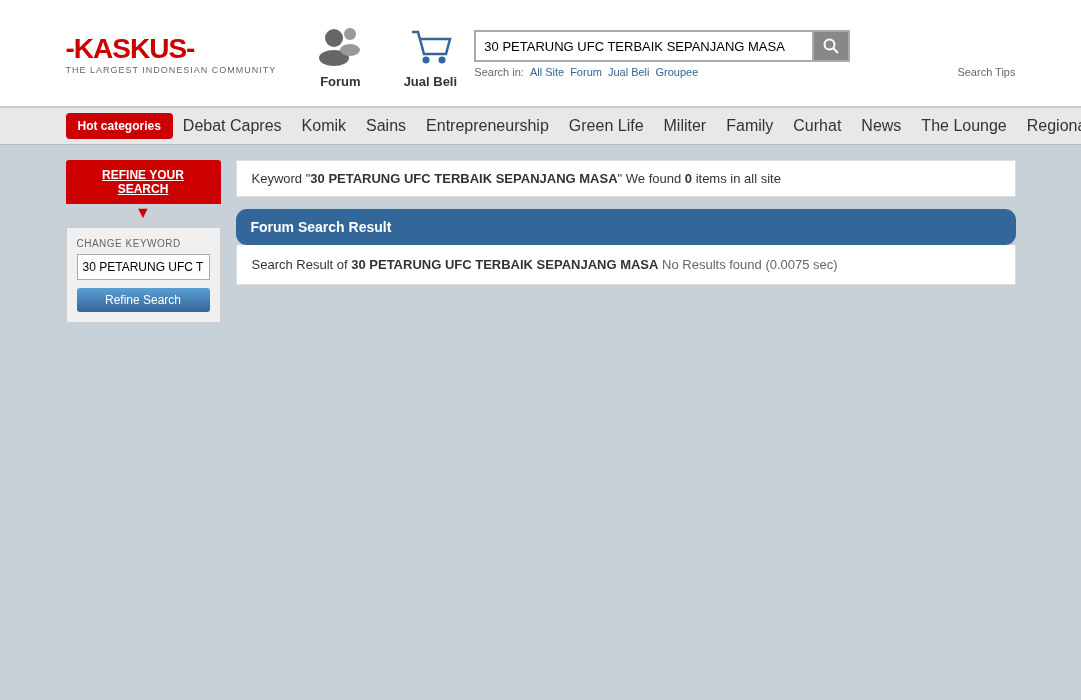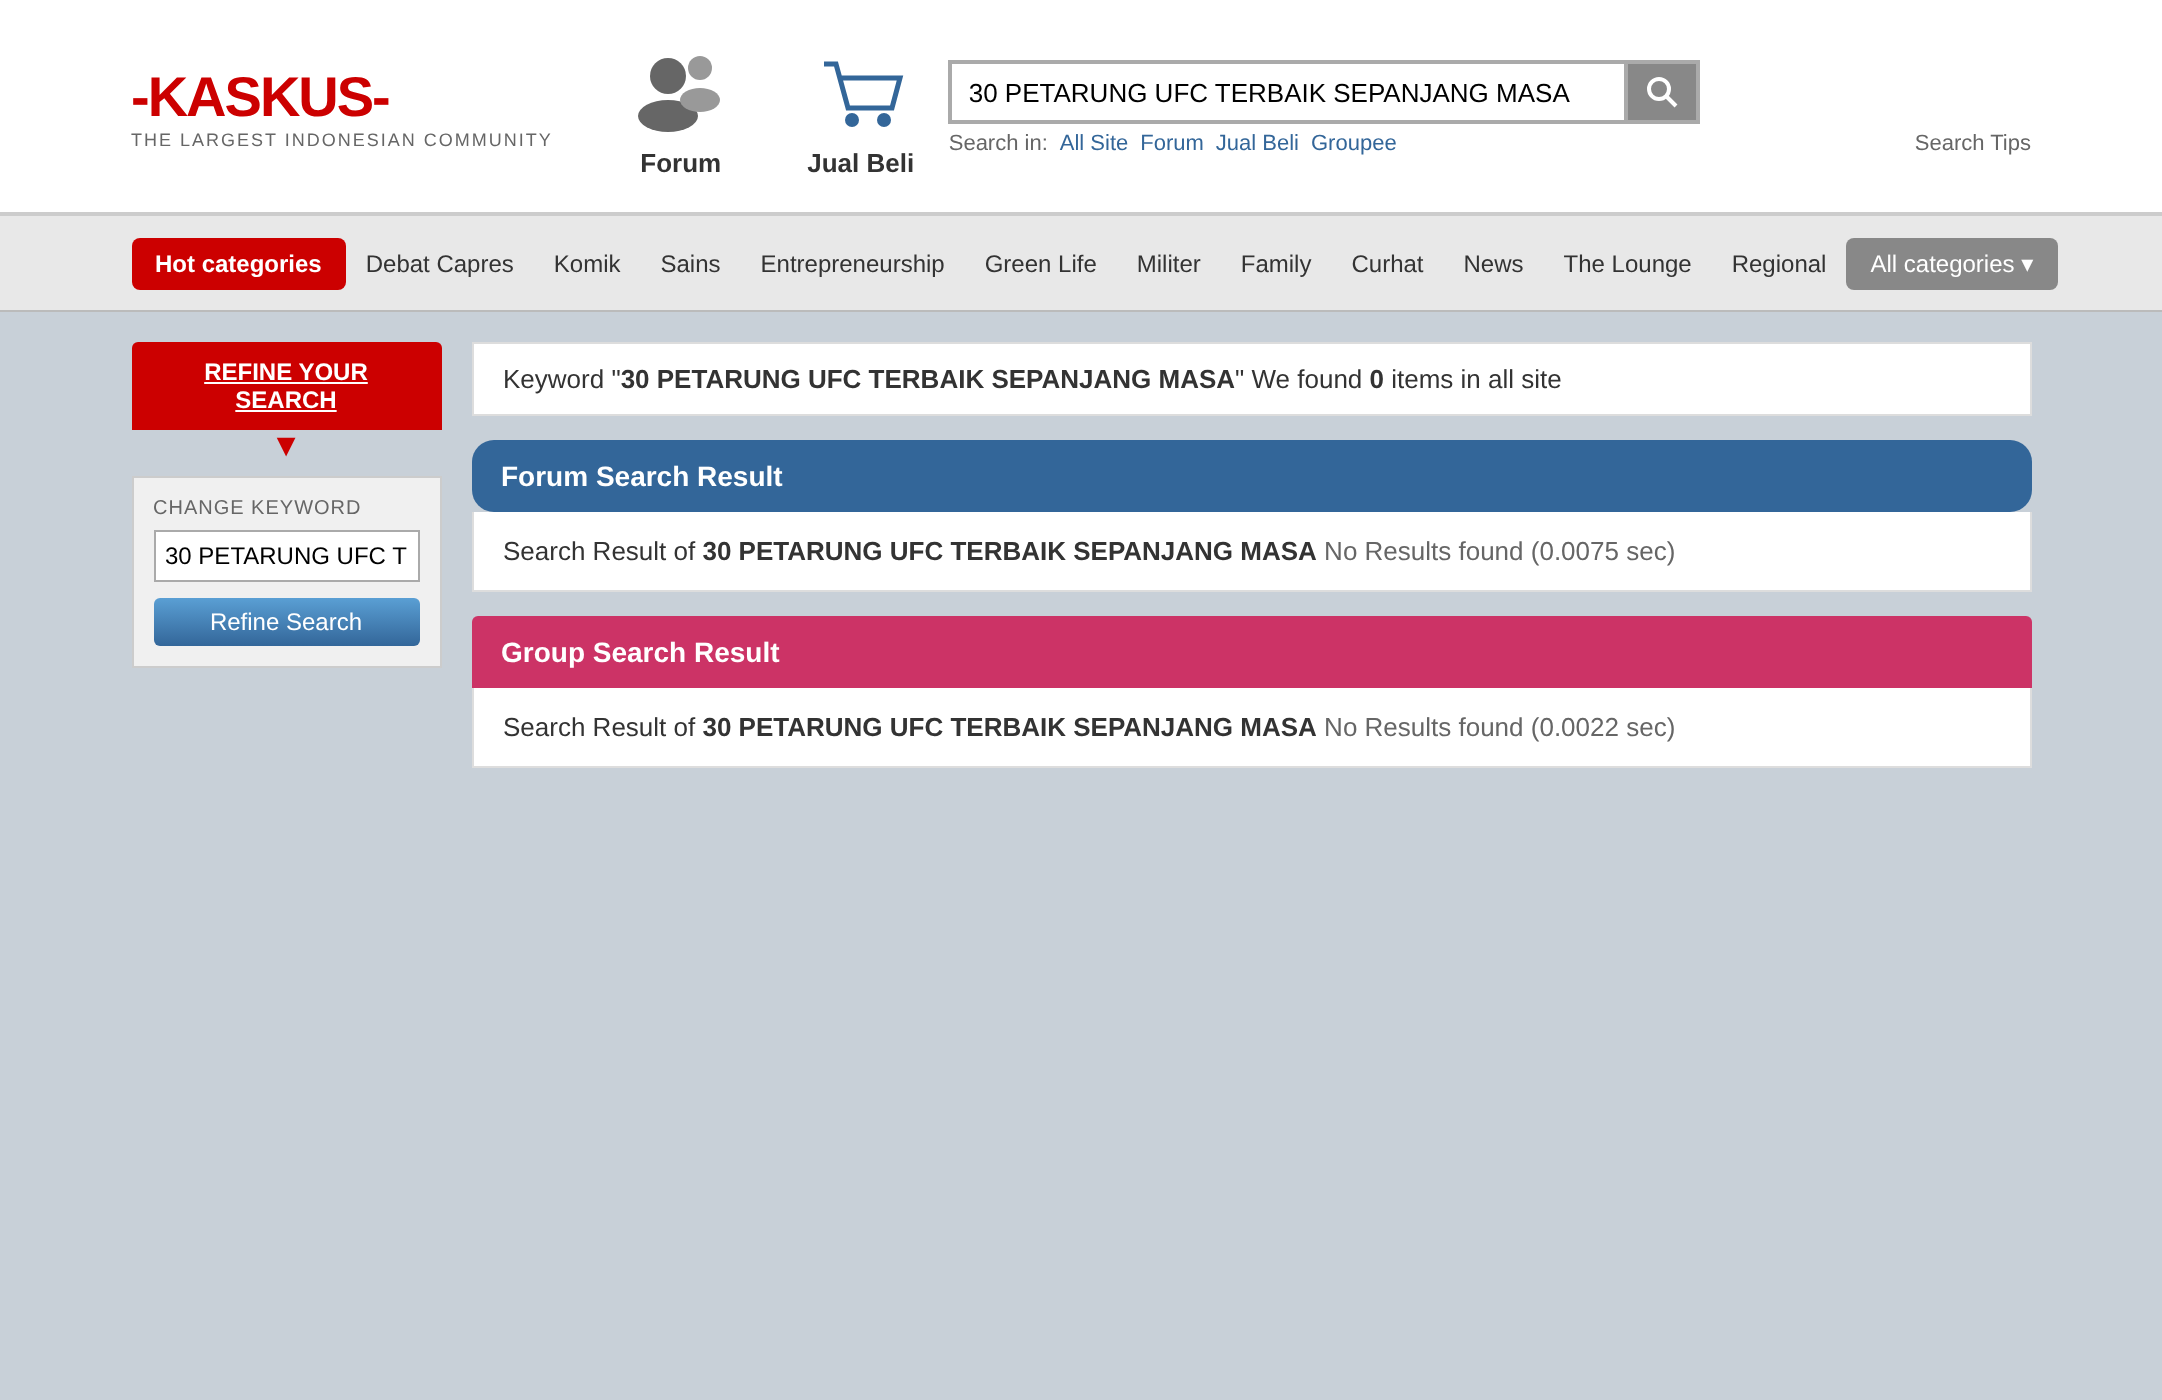--- a/index.html
+++ b/index.html
@@ -143,21 +143,21 @@
       border-bottom: 1px solid #bbb;
       max-width: 1081px;
       margin: 0 auto;
     }
 
     .nav-bar-inner {
       max-width: 950px;
       margin: 0 auto;
       display: flex;
       align-items: center;
-      height: 47px;
+      height: 36px;
       gap: 0;
     }
 
     .hot-categories-btn {
       background: #cc0000;
       color: #fff;
       padding: 6px 12px;
       border-radius: 4px;
       font-size: 12px;
       font-weight: bold;
@@ -166,21 +166,21 @@
     }
 
     .nav-items {
       display: flex;
       align-items: center;
       gap: 0;
     }
 
     .nav-item {
       padding: 6px 10px;
-      font-size: 12px;
+      font-size: 16px;
       color: #333;
       cursor: pointer;
       white-space: nowrap;
     }
 
     .all-categories-btn {
       background: #888;
       color: #fff;
       padding: 6px 12px;
       border-radius: 4px;
@@ -408,22 +408,16 @@
       </div>
 
 
       <div class="result-section">
         <div class="result-header forum-header">Forum Search Result</div>
         <div class="result-body">
           <span>Search Result of </span><span class="kw">30 PETARUNG UFC TERBAIK SEPANJANG MASA</span><span class="no-result"> No Results found (0.0075 sec)</span>
         </div>
       </div>
 
-      <div class="result-section">
-        <div class="result-header group-header">Group Search Result</div>
-        <div class="result-body">
-          <span>Search Result of </span><span class="kw">30 PETARUNG UFC TERBAIK SEPANJANG MASA</span><span class="no-result"> No Results found (0.0022 sec)</span>
-        </div>
-      </div>
 
     </div>
   </div>
 </div>
 
 </body></html>

